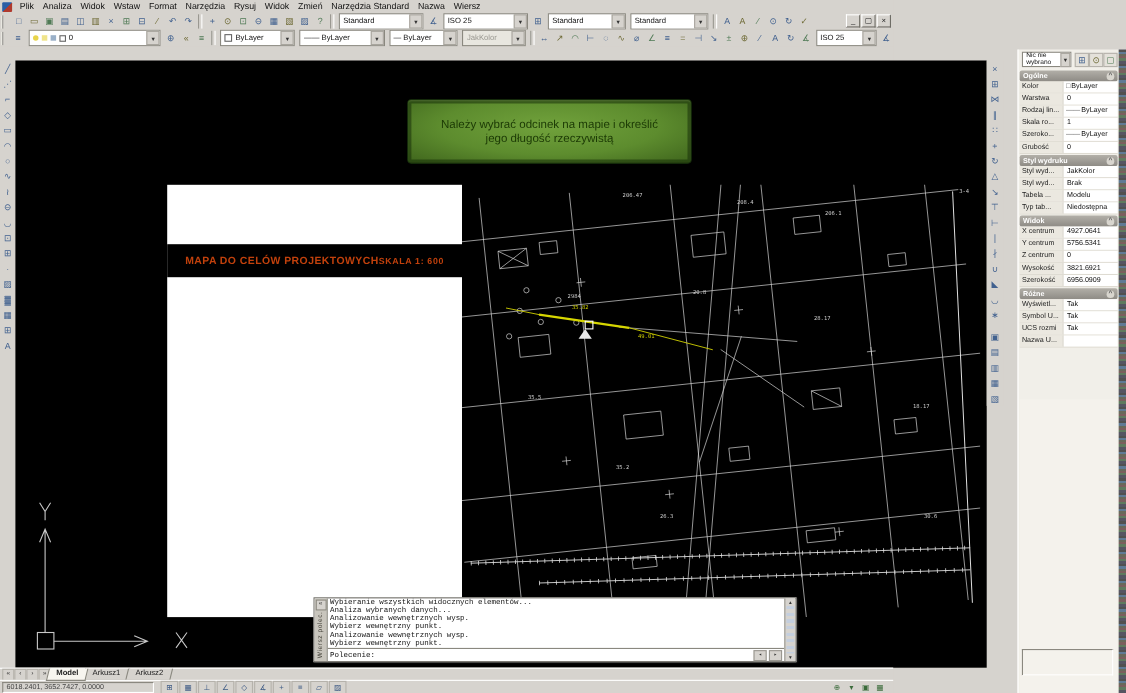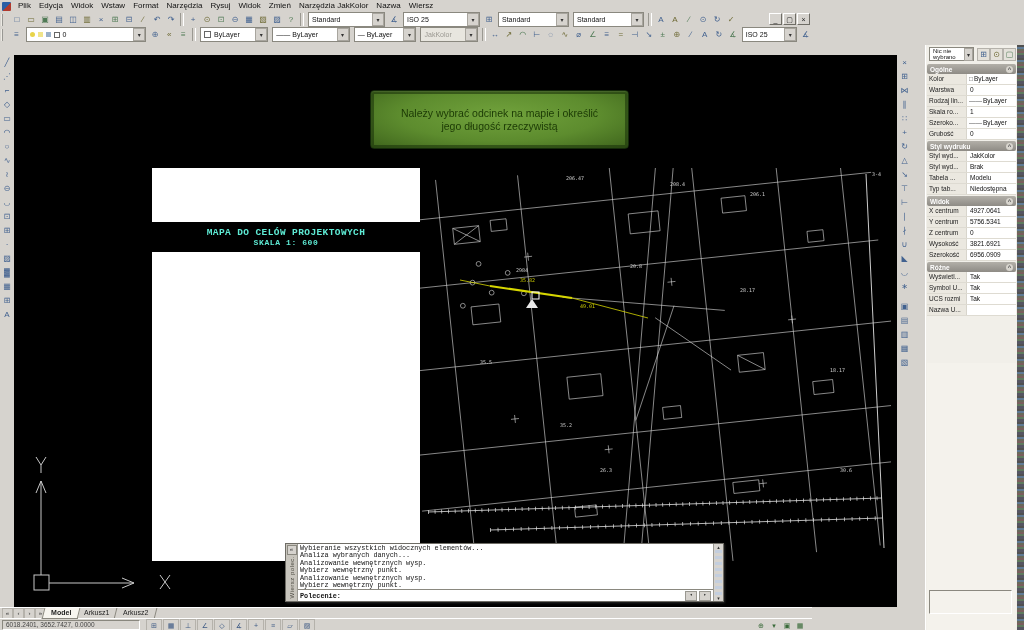--- a/index.html
+++ b/index.html
@@ -52,41 +52,41 @@
   
   .drawing{position:absolute;left:14px;top:55px;width:883px;height:552px;background:#000;overflow:hidden;}
 
   .tooltip{position:absolute;left:356px;top:35px;width:257px;height:57px;border-radius:4px;
            background:radial-gradient(ellipse at 50% 42%,#71a23c 0%,#5d8c2e 55%,#3e641c 100%);
            border:1px solid #142a0a;box-shadow:inset 0 0 0 3px rgba(24,48,10,.55), inset 0 1px 1px rgba(180,220,130,.5);
            display:flex;align-items:center;justify-content:center;}
   .tooltip span{display:block;width:218px;text-align:center;font-size:10.5px;line-height:13px;color:#1c3a05;}
 
   .paper{position:absolute;left:138px;top:113px;width:268px;height:393px;background:#fff;}
-  .titleband{position:absolute;left:0;top:54px;width:100%;height:30px;background:#000;color:#5eead4;
-             display:flex;flex-direction:column;align-items:center;justify-content:center;font-family:Liberation Mono, monospace;}
+  .titleband{position:absolute;left:0;top:54px;width:100%;height:30px;background:#000;color:#c2410c;
+             display:flex;flex-direction:row;align-items:center;justify-content:center;}
   .tb-l1{font-size:9.5px;font-weight:bold;letter-spacing:.4px;}
   .tb-l2{font-size:8px;font-weight:bold;letter-spacing:.6px;}
 
   .map{position:absolute;left:406px;top:113px;width:471px;height:393px;background:#000;}
   .mlabel{position:absolute;font-size:5px;line-height:5px;white-space:nowrap;font-family:"DejaVu Sans Mono",monospace;}
 
   .ucs{position:absolute;left:8px;top:392px;}
 
   
   .cmdwin{position:absolute;left:271px;top:488px;width:437px;height:57px;background:#fff;
           border:1px solid #6f6d66;display:flex;box-shadow:1px 1px 2px rgba(255,255,255,.15);}
   .cmdside{width:11px;background:#c8c5bd;border-right:1px solid #9a9891;display:flex;flex-direction:column;align-items:center;padding-top:1px;gap:1px;}
   .cmdgrip{font-size:6px;color:#333;background:#d6d3ce;border:1px solid #8a887f;width:8px;height:8px;line-height:7px;text-align:center;}
   .cmdtitle{writing-mode:vertical-rl;transform:rotate(180deg);font-size:6px;color:#4a483f;letter-spacing:.5px;}
   .cmdbody{flex:1;display:flex;flex-direction:column;min-width:0;}
   .cmdhist{flex:1;padding:1px 2px;font-family:"Liberation Mono",monospace;font-size:6.8px;line-height:7.4px;color:#111;overflow:hidden;}
   .cline{white-space:nowrap;}
   .cmdprompt{height:11px;border-top:1px solid #8a887f;display:flex;align-items:center;
-             font-family:"Liberation Mono",monospace;font-size:6.8px;padding:0 2px;color:#111;font-weight:bold;}
+             font-family:"Liberation Mono",monospace;font-size:6.8px;padding:0 2px;color:#111;}
   .hsb{width:10px;height:8px;background:#d6d3ce;border:1px solid #9a9891;font-size:5px;line-height:7px;text-align:center;color:#333;margin-left:2px;}
   .cmdvsb{width:9px;background:#d6d3ce;border-left:1px solid #9a9891;display:flex;flex-direction:column;align-items:center;font-size:5px;color:#333;}
   .vsbtrack{flex:1;width:7px;background:repeating-linear-gradient(180deg,#c3cede 0 3px,#d6d3ce 3px 6px);}
 
   
   .props{position:absolute;left:925px;top:45px;width:91px;bottom:0;background:#f1efe9;border-left:1px solid #fff;font-size:6.5px;}
   .props-top{display:flex;align-items:center;padding:2px 1px;gap:1px;}
   .sel-combo{width:55px;height:12px;font-size:6px;}
   .props-top .tbtn{width:11px;height:11px;border:1px solid #b5b2ab;background:#e4e1da;}
   .psec{margin:1px 1px 0;}
@@ -123,29 +123,29 @@
 </style>
 </head>
 <body>
 
 <div class="app">
 
   <div class="menubar">
     <span class="appicon"></span>
     <div class="menus">
         <span class="mitem">Plik</span>
-        <span class="mitem">Edycja</span>
+        <span class="mitem">Analiza</span>
         <span class="mitem">Widok</span>
         <span class="mitem">Wstaw</span>
         <span class="mitem">Format</span>
         <span class="mitem">Narzędzia</span>
         <span class="mitem">Rysuj</span>
         <span class="mitem">Widok</span>
         <span class="mitem">Zmień</span>
-        <span class="mitem">Narzędzia JakKolor</span>
+        <span class="mitem">Narzędzia Standard</span>
         <span class="mitem">Nazwa</span>
         <span class="mitem">Wiersz</span>
       </div>
   </div>
 
   <div class="tb tb1">
     <span class="grip"></span>
     <div class="icons">
         <span class="tbtn">□</span>
         <span class="tbtn">▭</span>

